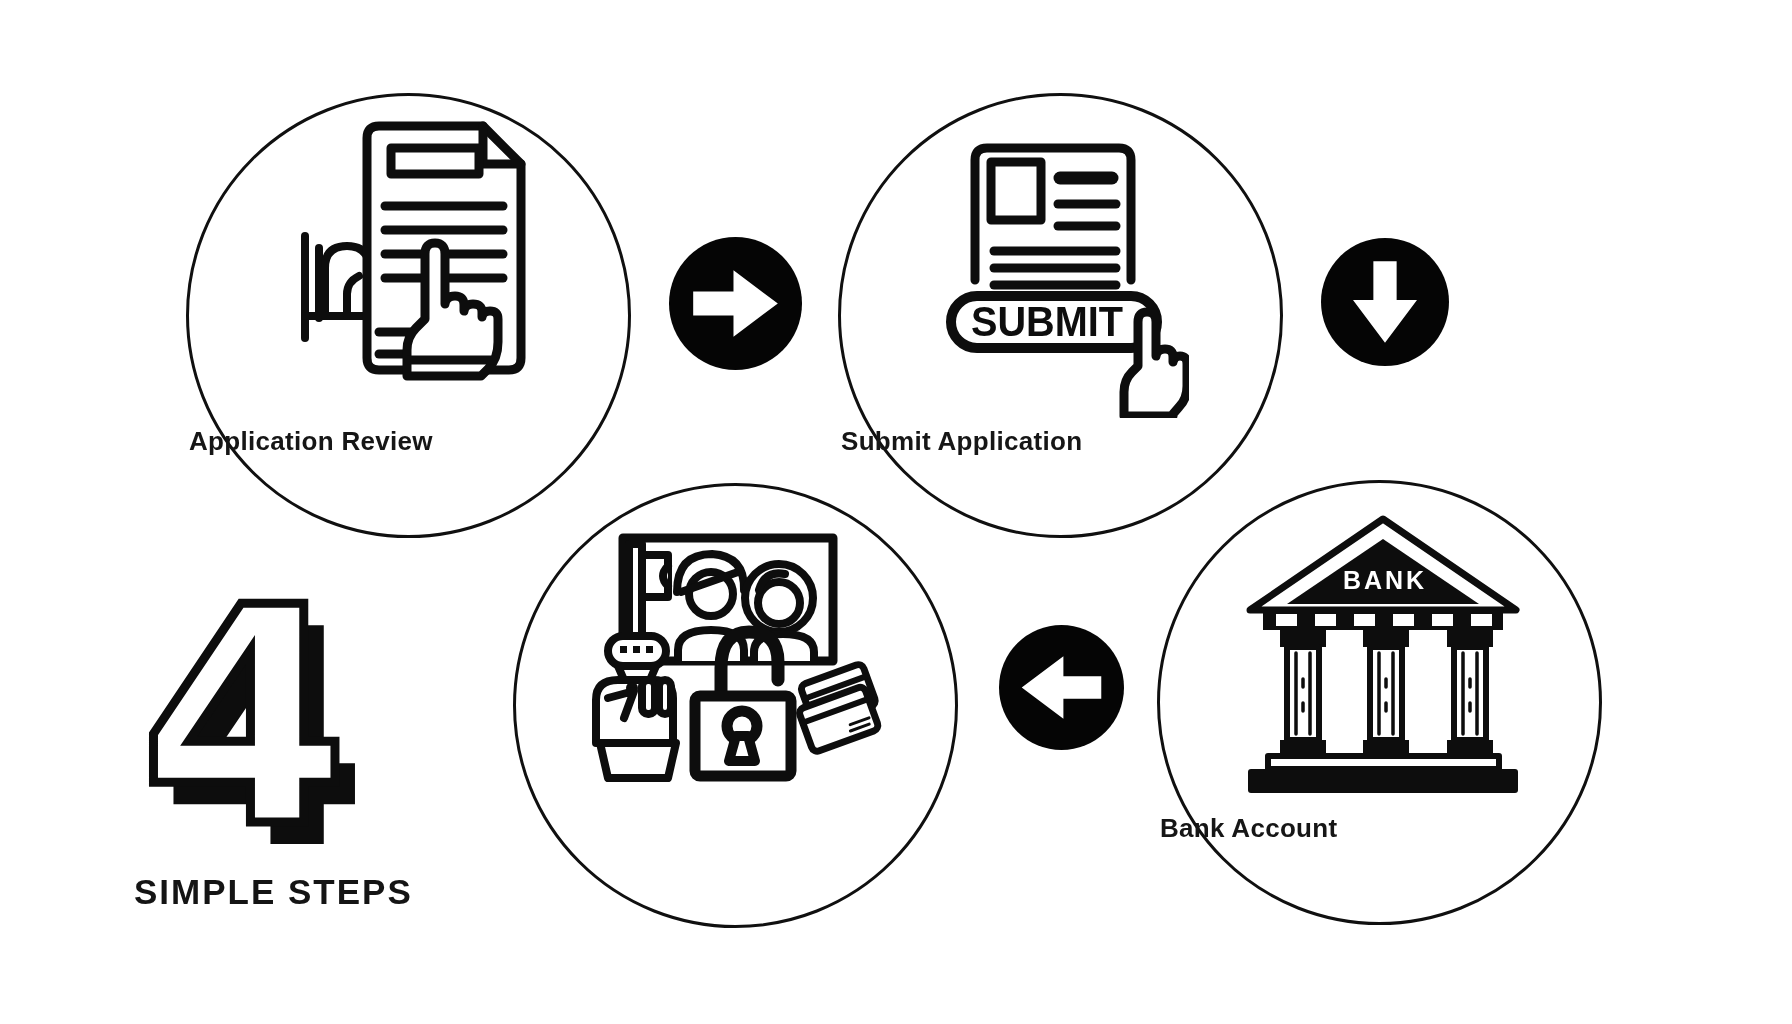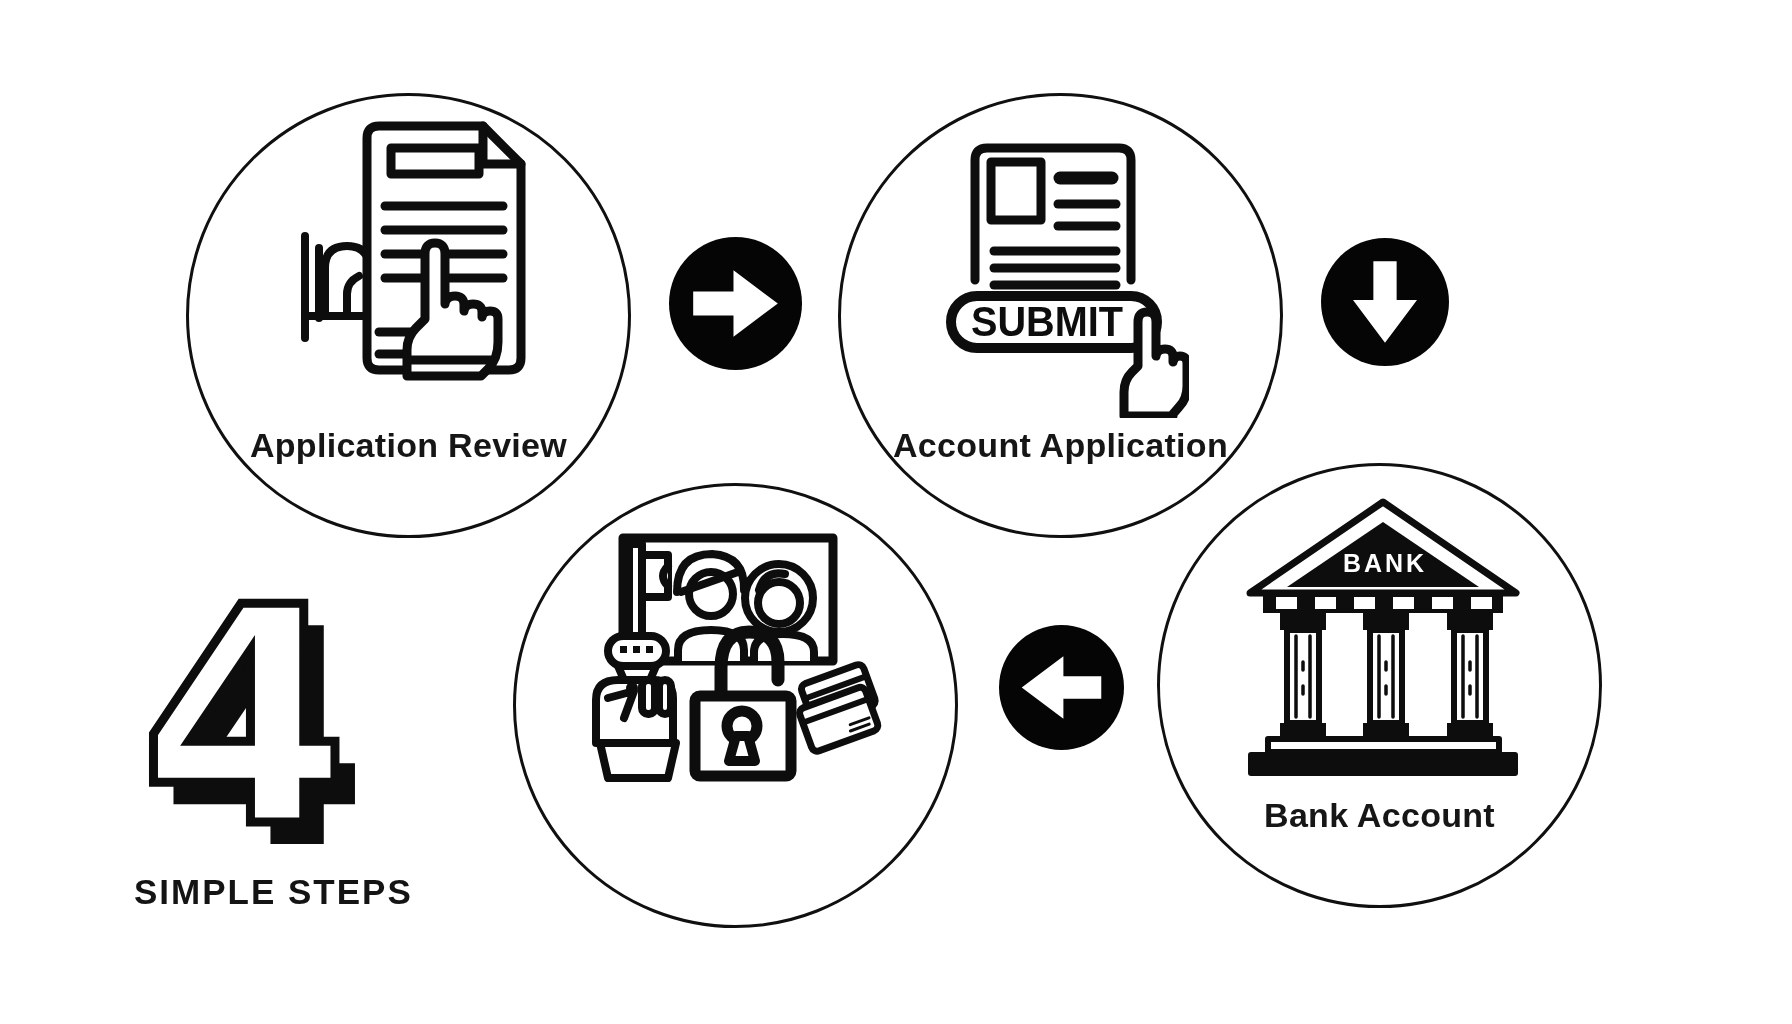--- a/index.html
+++ b/index.html
@@ -15,22 +15,21 @@
     position: absolute;
     width: 445px; height: 445px;
     box-sizing: border-box;
     border: 3px solid #101010;
     border-radius: 50%;
     background: #ffffff;
   }
   .step-circle svg.icon { position: absolute; }
   .step-label {
     position: absolute; left: 0; right: 0; top: 330px;
-    text-align: center;
-    font-size: 34px; font-weight: bold;
+    font-size: 26px; font-weight: bold;
     color: #161616; letter-spacing: 0.3px;
     white-space: nowrap;
   }
   .arrow { position: absolute; }
   .arrow svg { display: block; width: 100%; height: 100%; }
   .arrow-down svg { transform: rotate(90deg); }
   .arrow-left svg { transform: rotate(180deg); }
   .big-number-svg { position: absolute; left: 126px; top: 582px; }
   .caption {
     position: absolute; left: 134px; top: 872px;
@@ -98,31 +97,31 @@
         <path class="ink" stroke-width="9" d="M50 147 H172"></path>
       </g>
       <g>
         <rect class="inkfill" stroke-width="10" x="7" y="158" width="206" height="52" rx="26"></rect>
         <text x="103" y="198" text-anchor="middle" font-family="'Liberation Sans', sans-serif" font-size="42" font-weight="bold" fill="#0d0d0d" textLength="152" lengthAdjust="spacingAndGlyphs">SUBMIT</text>
       </g>
       <g>
         <path class="inkfill" stroke-width="9" d="M180 278 V254 Q180 242 188 234 L194 228 V184 Q194 174 203 174 Q212 174 212 184 V218 Q213 211 221 211 Q229 211 229 219 V224 Q230 218 236 218 Q243 218 243 226 V248 Q243 261 235 269 L229 276 V278 Z"></path>
       </g>
     </svg>
-    <div class="step-label">Account Application</div>
+    <div class="step-label">Submit Application</div>
   </div>
 
   <div class="arrow arrow-down" style="left:1321px; top:238px; width:128px; height:128px;">
     <svg viewBox="0 0 132 132">
       <circle cx="66" cy="66" r="66" fill="#050505"></circle>
       <path d="M24 54 H64 V33 L108 66 L64 99 V78 H24 Z" fill="#ffffff"></path>
     </svg>
   </div>
 
-  <div class="step-circle" style="left:1157px; top:463px;">
+  <div class="step-circle" style="left:1157px; top:480px;">
     <svg class="icon" style="left:86px; top:32px;" width="275" height="280" viewBox="0 0 275 280">
       <g>
         <path class="inkfill" stroke-width="7" d="M137 4 L270 95 H4 Z"></path>
         <path class="solid" d="M137 24 L233 89 H41 Z"></path>
         <text x="139" y="74" text-anchor="middle" font-family="'Liberation Sans', sans-serif" font-size="25" font-weight="bold" letter-spacing="3" fill="#ffffff">BANK</text>
       </g>
       <g>
         <rect class="solid" x="17" y="95" width="240" height="20"></rect>
         <rect fill="#ffffff" x="30" y="99" width="21" height="12"></rect>
         <rect fill="#ffffff" x="69" y="99" width="21" height="12"></rect>

